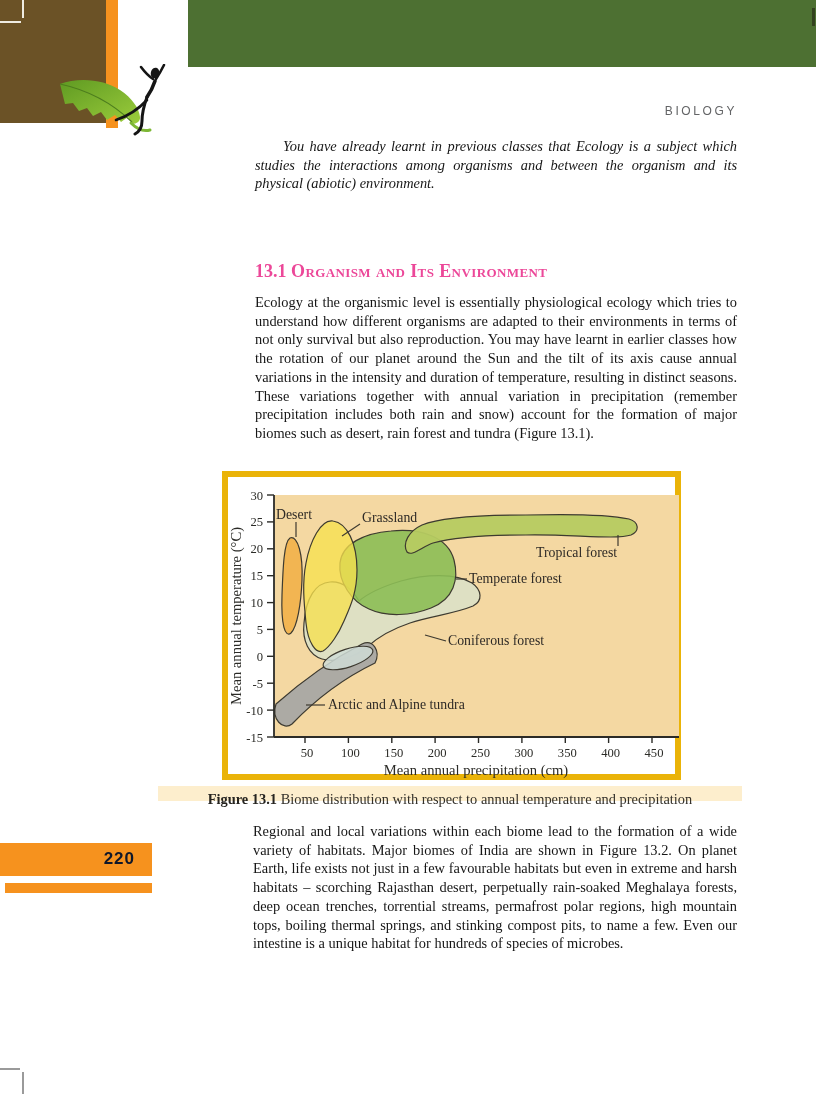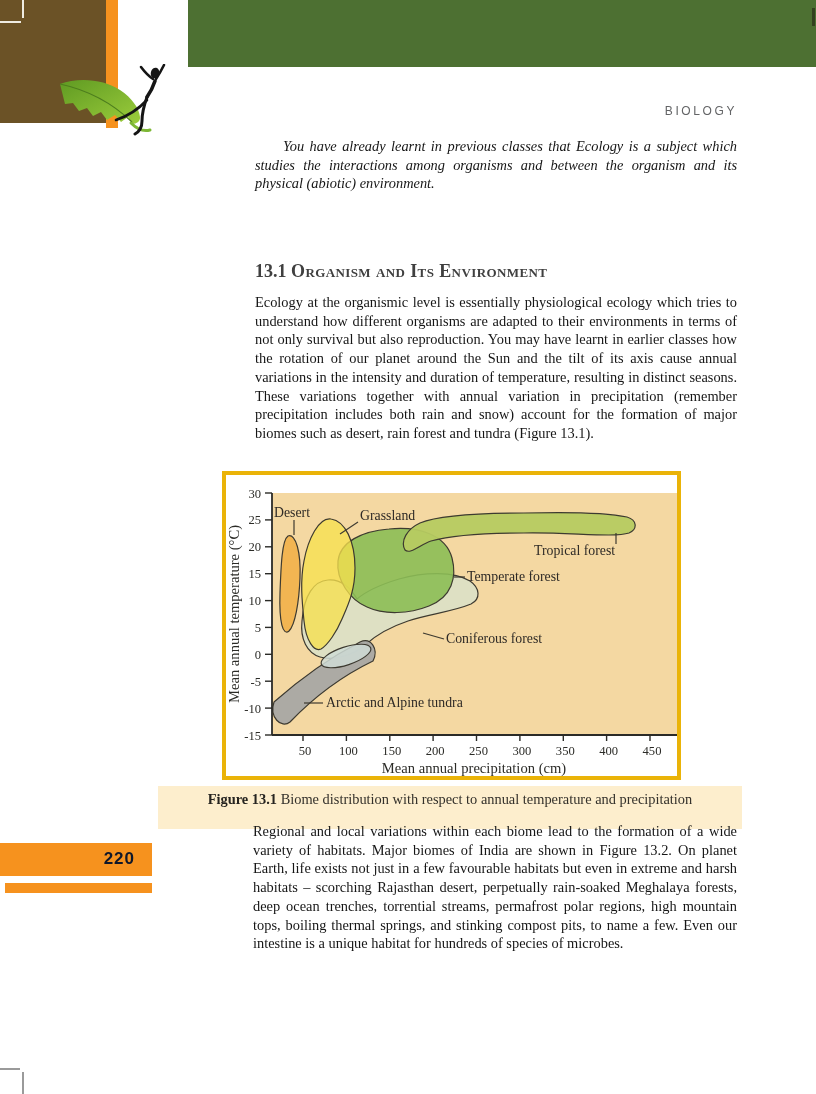--- a/index.html
+++ b/index.html
@@ -24,29 +24,29 @@
   
   .body-text{position:absolute;left:255px;width:482px;font-size:14.4px;line-height:18.7px;
     text-align:justify;color:#161616;}
   .body-text p{margin:0;}
   .body-text p.indent{text-indent:28px;}
   #block1{top:137px;font-style:italic;}
   #block2{top:293px;}
   #block3{top:822px;left:253px;width:484px;}
 
   .section-heading{position:absolute;left:255px;top:261px;width:482px;
-    font-size:18px;font-weight:bold;color:#404040;}
+    font-size:18px;font-weight:bold;color:#ec4899;}
   .section-heading .sc{font-variant:small-caps;letter-spacing:0.4px;}
 
   
   .figure-box{position:absolute;left:222px;top:471px;width:459px;height:309px;
-    border:4px solid #eab308;background:#ffffff;box-sizing:border-box;}
+    border:6px solid #eab308;background:#ffffff;box-sizing:border-box;}
   .figure-box svg{display:block;}
 
-  .caption{position:absolute;left:158px;top:786px;width:584px;height:43px;background:#fdeecd;
+  .caption{position:absolute;left:158px;top:786px;width:584px;height:15px;background:#fdeecd;
     font-size:14.4px;color:#33302a;text-align:center;line-height:26px;}
   .caption b{font-weight:bold;color:#262420;}
 
   
   .pagenum-bar{position:absolute;left:0;top:843px;width:152px;height:33px;background:#f6921e;}
   .pagenum-bar span{position:absolute;right:17px;top:6px;font-family:"Liberation Sans",sans-serif;
     font-weight:bold;font-size:17px;color:#0f172a;letter-spacing:1px;}
   .pagenum-strip{position:absolute;left:5px;top:883px;width:147px;height:10px;background:#f6921e;}
 
   

